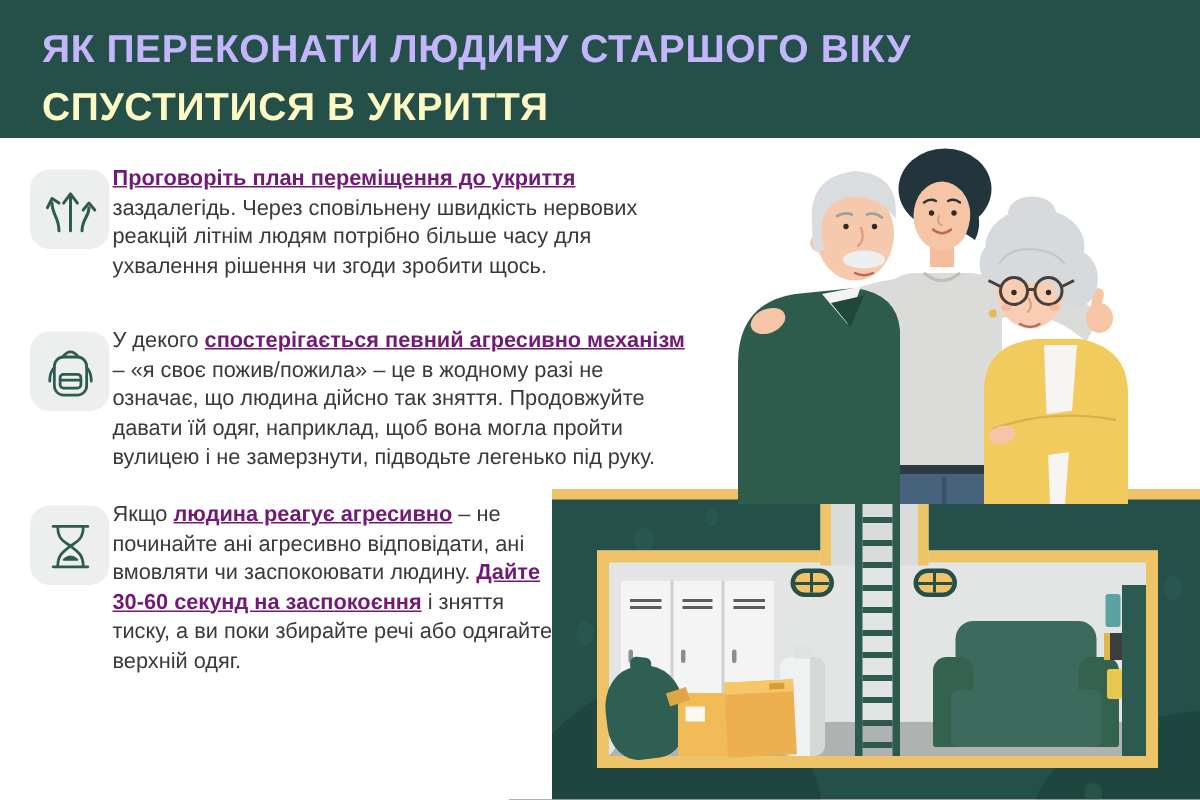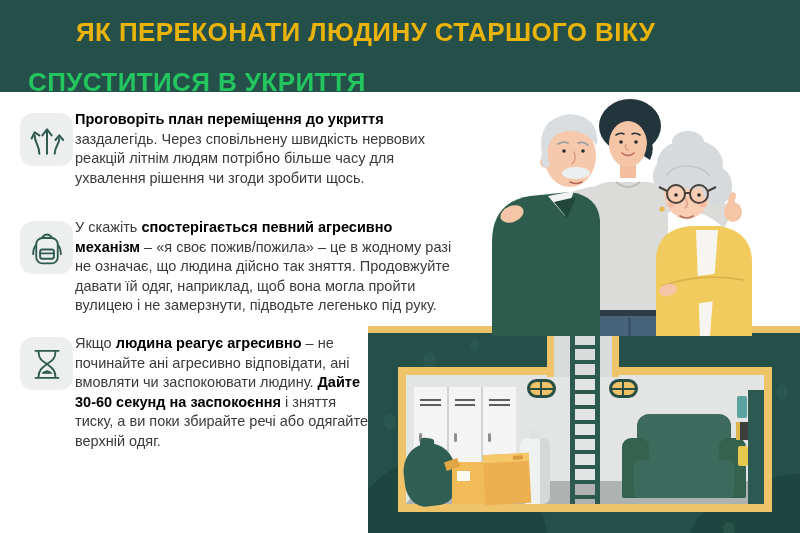--- a/index.html
+++ b/index.html
@@ -1,35 +1,35 @@
 <!DOCTYPE html>
 <html><head>
 <meta charset="utf-8">
 <style>
   html,body{margin:0;padding:0;background:#777;}
   #stage{position:relative;width:800px;height:533px;background:#ffffff;overflow:hidden;
          font-family:"Liberation Sans",sans-serif;}
   
   .header{position:absolute;left:0;top:0;width:800px;height:92px;background:#255049;}
-  .title1{position:absolute;left:28px;top:17px;font-size:26px;font-weight:800;color:#eab308;letter-spacing:.4px;white-space:nowrap;margin-left:48px;}
-  .title2{position:absolute;left:28px;top:67px;font-size:26px;font-weight:800;color:#22c55e;letter-spacing:.4px;white-space:nowrap;}
+  .title1{position:absolute;left:28px;top:17px;font-size:26px;font-weight:800;color:#c4b5fd;letter-spacing:.4px;white-space:nowrap;}
+  .title2{position:absolute;left:28px;top:56px;font-size:26px;font-weight:800;color:#fef9c3;letter-spacing:.4px;white-space:nowrap;}
   .logo{position:absolute;left:648px;top:10px;width:145px;height:74px;display:flex;align-items:center;}
   .logo svg{flex:0 0 auto;}
   .logo-text{margin-left:8px;color:#e9f1ee;font-family:"Liberation Serif",serif;}
   .logo-text .l1{font-size:13.5px;letter-spacing:1px;line-height:15px;}
   .logo-text .l2,.logo-text .l3{font-size:7.6px;letter-spacing:.8px;line-height:9px;opacity:.92;}
   
   .tip{position:absolute;left:20px;}
   .tip-icon{position:absolute;left:0;top:3px;width:53px;height:53px;border-radius:13px;background:#edefee;
             display:flex;align-items:center;justify-content:center;}
   .tip-text{position:absolute;left:55px;top:0;font-size:14.5px;line-height:19.5px;color:#3a3a3a;}
   .tip1{top:110px;} .tip2{top:218px;} .tip3{top:334px;}
   .tip1 .tip-text,.tip2 .tip-text{width:384px;}
   .tip3 .tip-text{width:296px;}
-  .hl{font-weight:700;color:#000000;}
+  .hl{font-weight:700;color:#701a75;text-decoration:underline;}
   .tip-text p{margin:0;}
   
   .panel{position:absolute;left:368px;top:326px;width:432px;height:207px;background:#255049;overflow:hidden;z-index:1;}
   .surface{position:absolute;left:0;top:0;width:432px;height:7px;background:#eec269;}
   .hill-l{position:absolute;left:-20px;top:128px;width:200px;height:90px;background:#1e463e;border-radius:50% 50% 0 0/100% 100% 0 0;}
   .hill-r{position:absolute;right:-18px;bottom:-14px;width:130px;height:74px;background:#1e463e;border-radius:100% 0 0 0;}
   .blob{position:absolute;background:#2d5c52;border-radius:50%;opacity:.6;}
   
   .room{position:absolute;left:30px;top:41px;width:374px;height:145px;background:#e3e5e4;border:8px solid #efc368;box-sizing:border-box;}
   .shaft{position:absolute;left:179px;top:6px;width:72px;height:45px;background:#d9dcdb;border-left:7px solid #efc368;border-right:7px solid #efc368;box-sizing:border-box;z-index:3;}
@@ -101,21 +101,21 @@
       <svg width="40" height="40" viewBox="0 0 52 52" fill="none" stroke="#2e5b50" stroke-width="2.4" stroke-linecap="round" stroke-linejoin="round">
         <rect x="12" y="13" width="28" height="33" rx="8"></rect>
         <path d="M19 13 Q26 4 33 13"></path>
         <path d="M12 22 Q8 26 8 34"></path>
           <path d="M40 22 Q44 26 44 34"></path>
         <rect x="17" y="28" width="18" height="12" rx="3"></rect>
         <path d="M17 33 H35"></path>
       </svg>
     </div>
     <div class="tip-text">
-      <p><span>У скажіть </span><span class="hl">спостерігається певний агресивно механізм</span><span> – «я своє пожив/пожила» – це в жодному разі не означає, що людина дійсно так зняття. Продовжуйте давати їй одяг, наприклад, щоб вона могла пройти вулицею і не замерзнути, підводьте легенько під руку.</span></p>
+      <p><span>У декого </span><span class="hl">спостерігається певний агресивно механізм</span><span> – «я своє пожив/пожила» – це в жодному разі не означає, що людина дійсно так зняття. Продовжуйте давати їй одяг, наприклад, щоб вона могла пройти вулицею і не замерзнути, підводьте легенько під руку.</span></p>
     </div>
   </div>
 
   <div class="tip tip3">
     <div class="tip-icon">
       <svg width="40" height="40" viewBox="0 0 52 52" fill="none" stroke="#2e5b50" stroke-width="2.4" stroke-linecap="round" stroke-linejoin="round">
         <path d="M11 9 H41"></path>
           <path d="M11 44 H41"></path>
         <path d="M15 10 C15 21 22 23 26 26 C30 23 37 21 37 10"></path>
         <path d="M15 43 C15 33 21 30 26 26 C31 30 37 33 37 43"></path>

